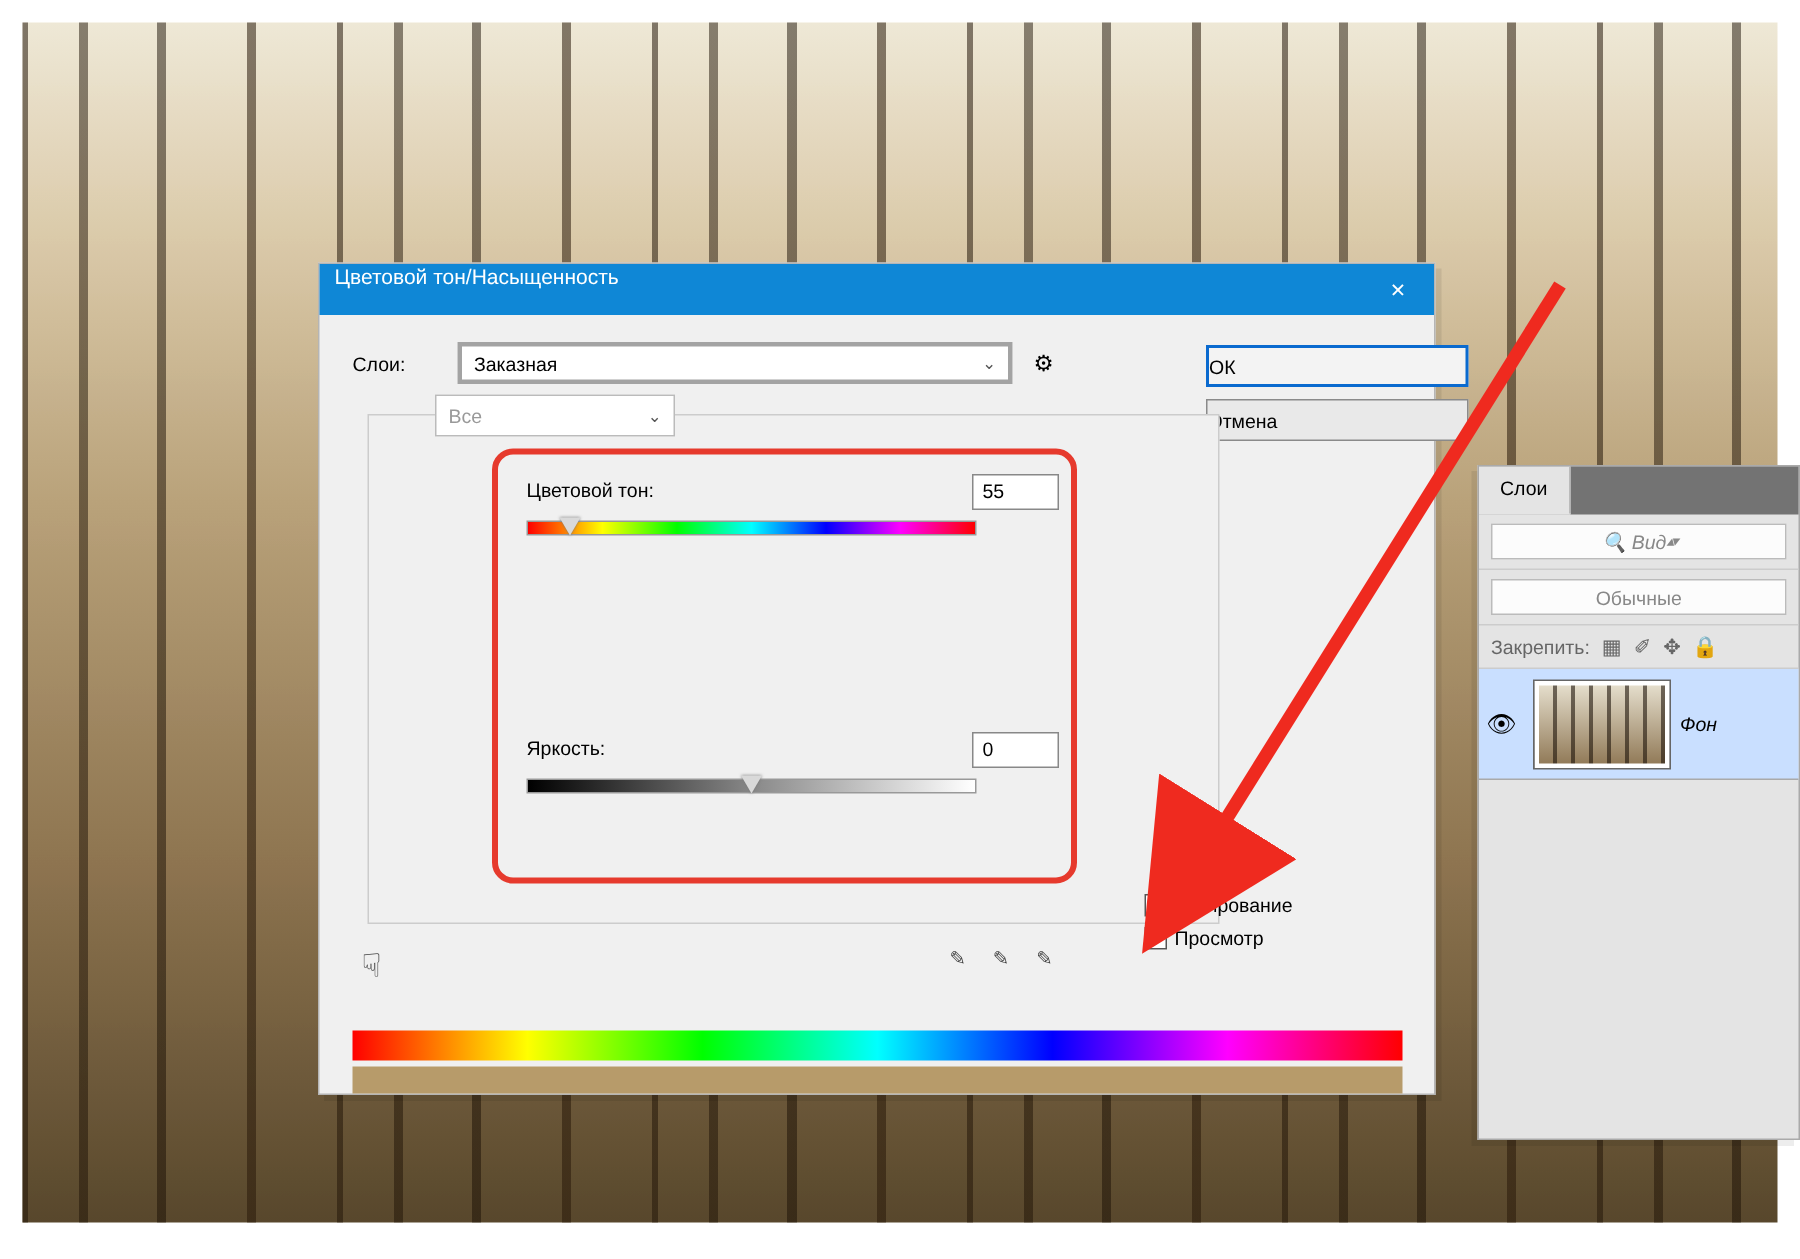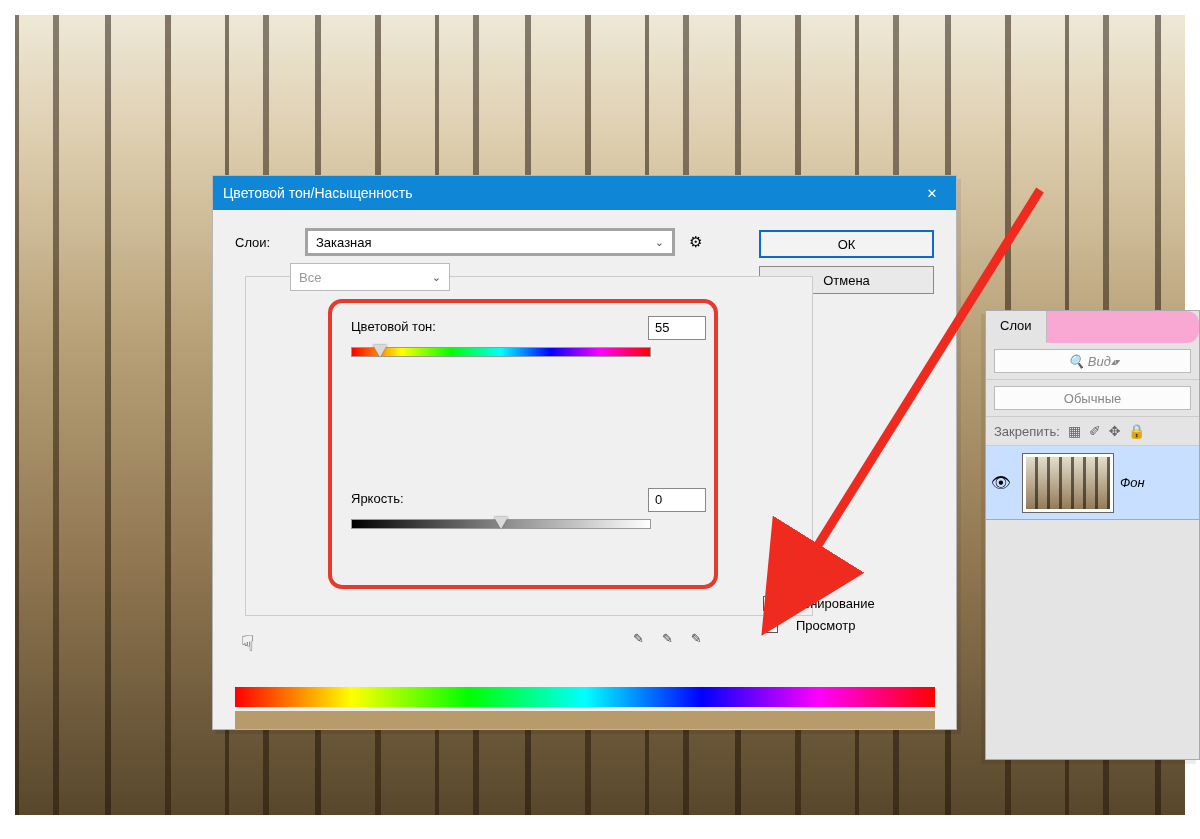--- a/index.html
+++ b/index.html
@@ -18,37 +18,37 @@
     filter: contrast(1.05);
   }
   
   .dlg {
     position: absolute; left: 212px; top: 175px; width: 745px; height: 555px;
     background: #f0f0f0; border: 1px solid #b5b5b5;
     box-shadow: 4px 4px 0 rgba(0,0,0,.08);
   }
   .titlebar {
     height: 34px; background: #0f87d6; color: #fff; display: flex;
-    align-items: center; justify-content: space-between; padding: 0 0 0 10px;
+    align-items: flex-start; justify-content: space-between; padding: 0 0 0 10px;
   }
   .titlebar .title { font-size: 14px; }
   .closebtn { width: 48px; height: 34px; display:flex; align-items:center; justify-content:center; color:#fff; }
   .body { padding: 18px 22px; }
   .row { display:flex; align-items:center; margin-bottom:10px; }
   .lbl { width: 70px; }
   .style-combo {
     width: 370px; height: 28px; background:#fff; border:3px solid #a3a3a3;
     padding: 0 8px; display:flex; align-items:center; justify-content:space-between;
   }
   .chev { font-size:11px; color:#555; }
   .gear { margin-left: 14px; font-size:15px; }
   .btn-col { position:absolute; right:22px; top:54px; width:175px; }
   .btn {
     height:28px; width:100%; border:1px solid #8a8a8a; background:#e9e9e9;
-    display:flex; align-items:center; justify-content:center; margin-bottom:8px;
+    display:flex; align-items:center; margin-bottom:8px;margin-left:45px;
   }
   .btn.primary { border:2px solid #0a6acf; background:#f3f3f3; }
   .fieldset {
     position:absolute; left:32px; top:100px; width:568px; height:340px;
     border:1px solid #ccc; background:#f0f0f0;
   }
   .range-combo {
     position:absolute; left:44px; top:-14px; width:160px; height:28px;
     background:#fff; border:1px solid #bbb; color:#999;
     display:flex; align-items:center; justify-content:space-between; padding:0 8px;
@@ -72,39 +72,39 @@
   .track.lit { background: linear-gradient(90deg,#000,#888,#fff); }
   .knob {
     position:absolute; top:26px; width:0; height:0;
     border-left:7px solid transparent; border-right:7px solid transparent;
     border-top:12px solid #d9d9d9;
     filter: drop-shadow(0 0 1px #777);
   }
   .hand-icon { position:absolute; left:28px; top:455px; font-size:22px; color:#444; }
   .droppers { position:absolute; left:420px; top:455px; display:flex; gap:18px; font-size:18px; color:#444; }
   .chk-group { position:absolute; left:550px; top:420px; }
-  .chk { display:flex; align-items:center; gap:18px; margin-bottom:7px; }
+  .chk { display:flex; align-items:center; gap:5px; margin-bottom:7px; }
   .chkbox { width:15px; height:15px; border:1px solid #555; background:#fff; display:flex; align-items:center; justify-content:center; font-size:12px; line-height:1; }
   .spectrum {
     position:absolute; left:22px; bottom:22px; width:700px; height:20px;
     background: linear-gradient(90deg,#ff0000,#ffff00,#00ff00,#00ffff,#0000ff,#ff00ff,#ff0000);
   }
   .sepia-strip {
     position:absolute; left:22px; bottom:0px; width:700px; height:18px;
     background:#b79b6a;
   }
   
   .arrow-svg { position:absolute; left:0; top:0; pointer-events:none; }
   
   .layers {
     position:absolute; right:0; top:310px; width:215px; height:450px;
     background:#e4e4e4; border:1px solid #aaa;
     box-shadow:-4px 4px 0 rgba(0,0,0,.07);
   }
-  .tabbar { height:32px; background:#f9a8d4; display:flex;border-radius:12px; }
+  .tabbar { height:32px; background:#737373; display:flex; }
   .tab {
     padding:7px 14px; background:#e4e4e4; border-right:1px solid #bbb;
     border-bottom:1px solid #bbb; font-size:13px;
   }
   .tab.active { background:#e4e4e4; border-bottom:1px solid #e4e4e4; }
   .filter-row, .blend-row, .lock-row { padding:6px 8px; border-bottom:1px solid #ccc; display:flex; align-items:center; gap:6px;}
   .mini-combo { flex:1; height:24px; background:#fcfcfc; border:1px solid #bbb; padding:0 6px; display:flex; align-items:center; justify-content:center; color:#888; font-style:italic;}
   .lock-row { color:#666; gap:8px;}
   .layer-item { display:flex; align-items:center; height:74px; background:#c9dfff; border-bottom:1px solid #aaa; }
   .eye { width:30px; text-align:center; font-size:16px; }

